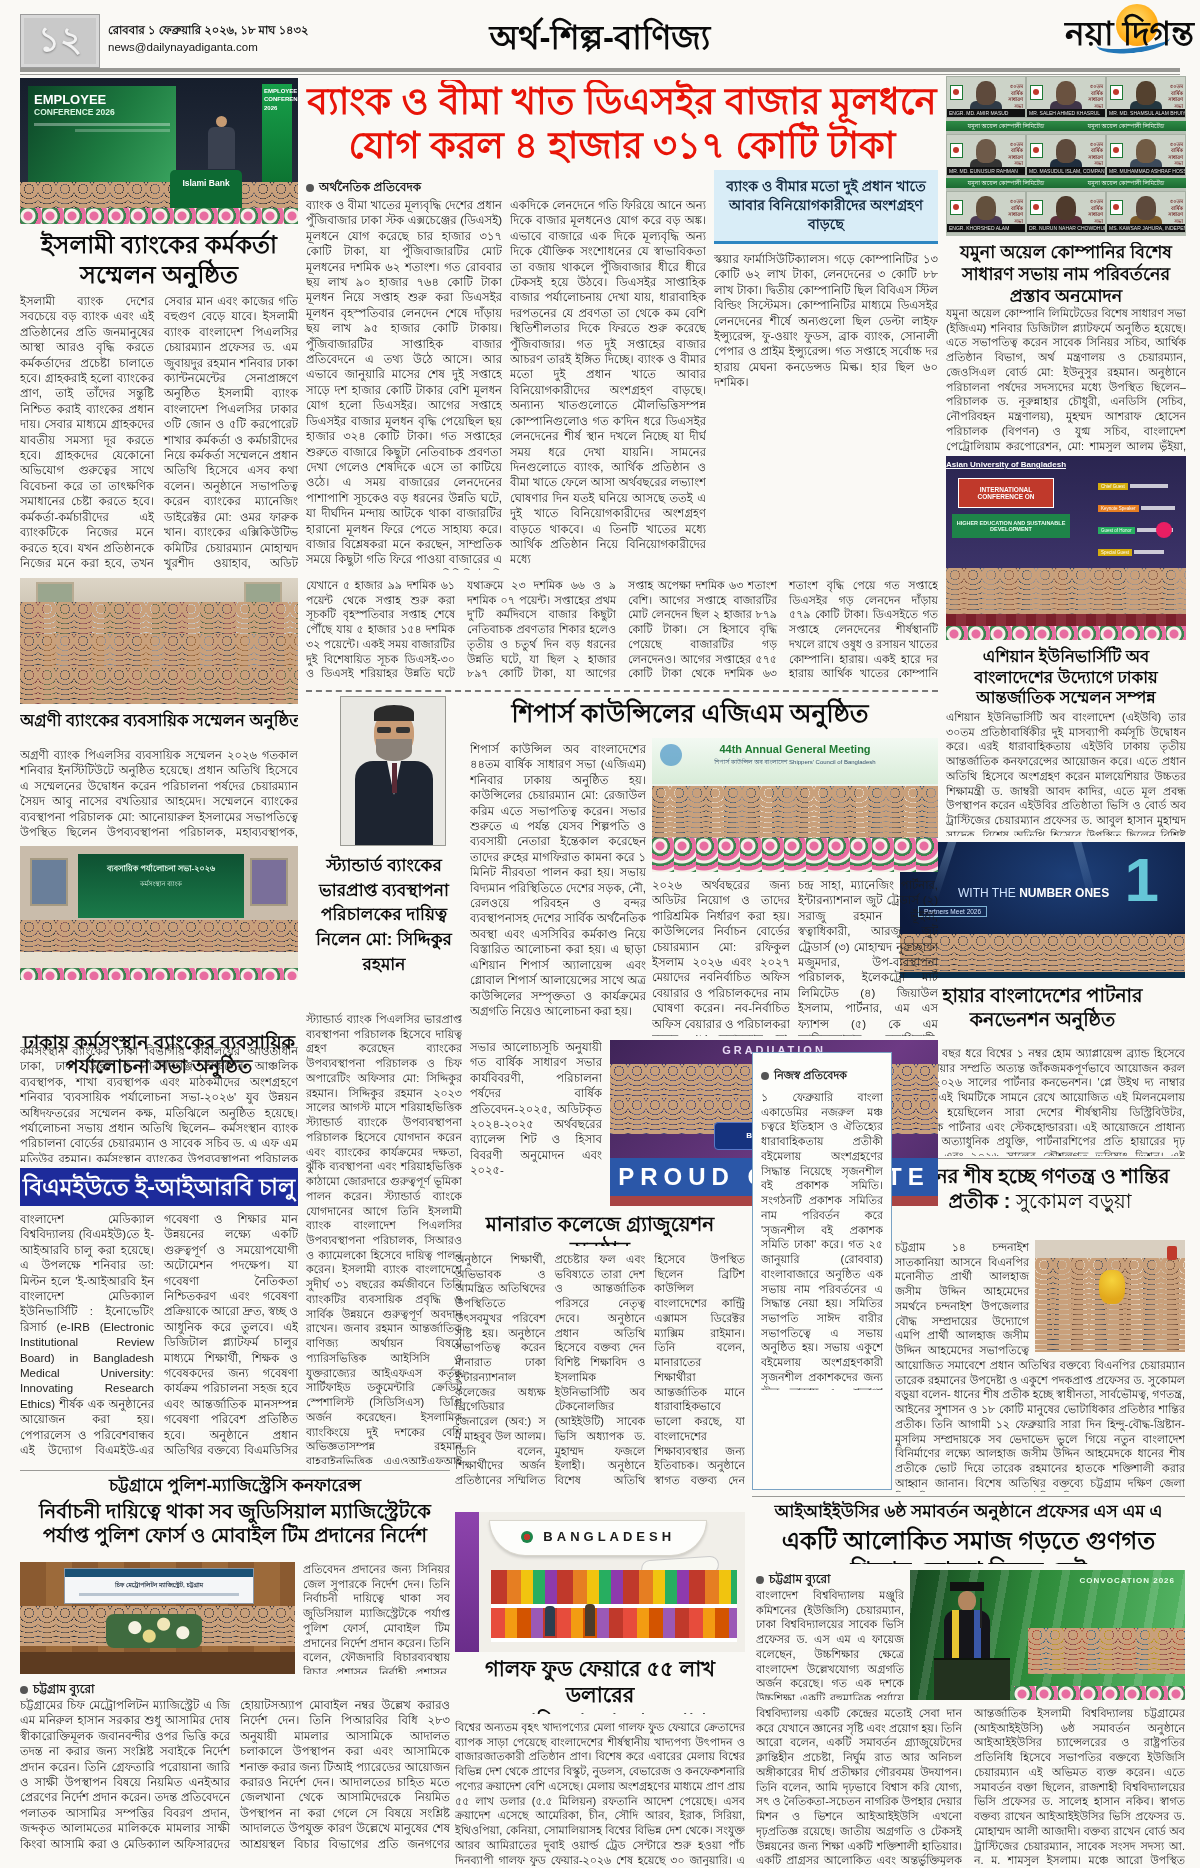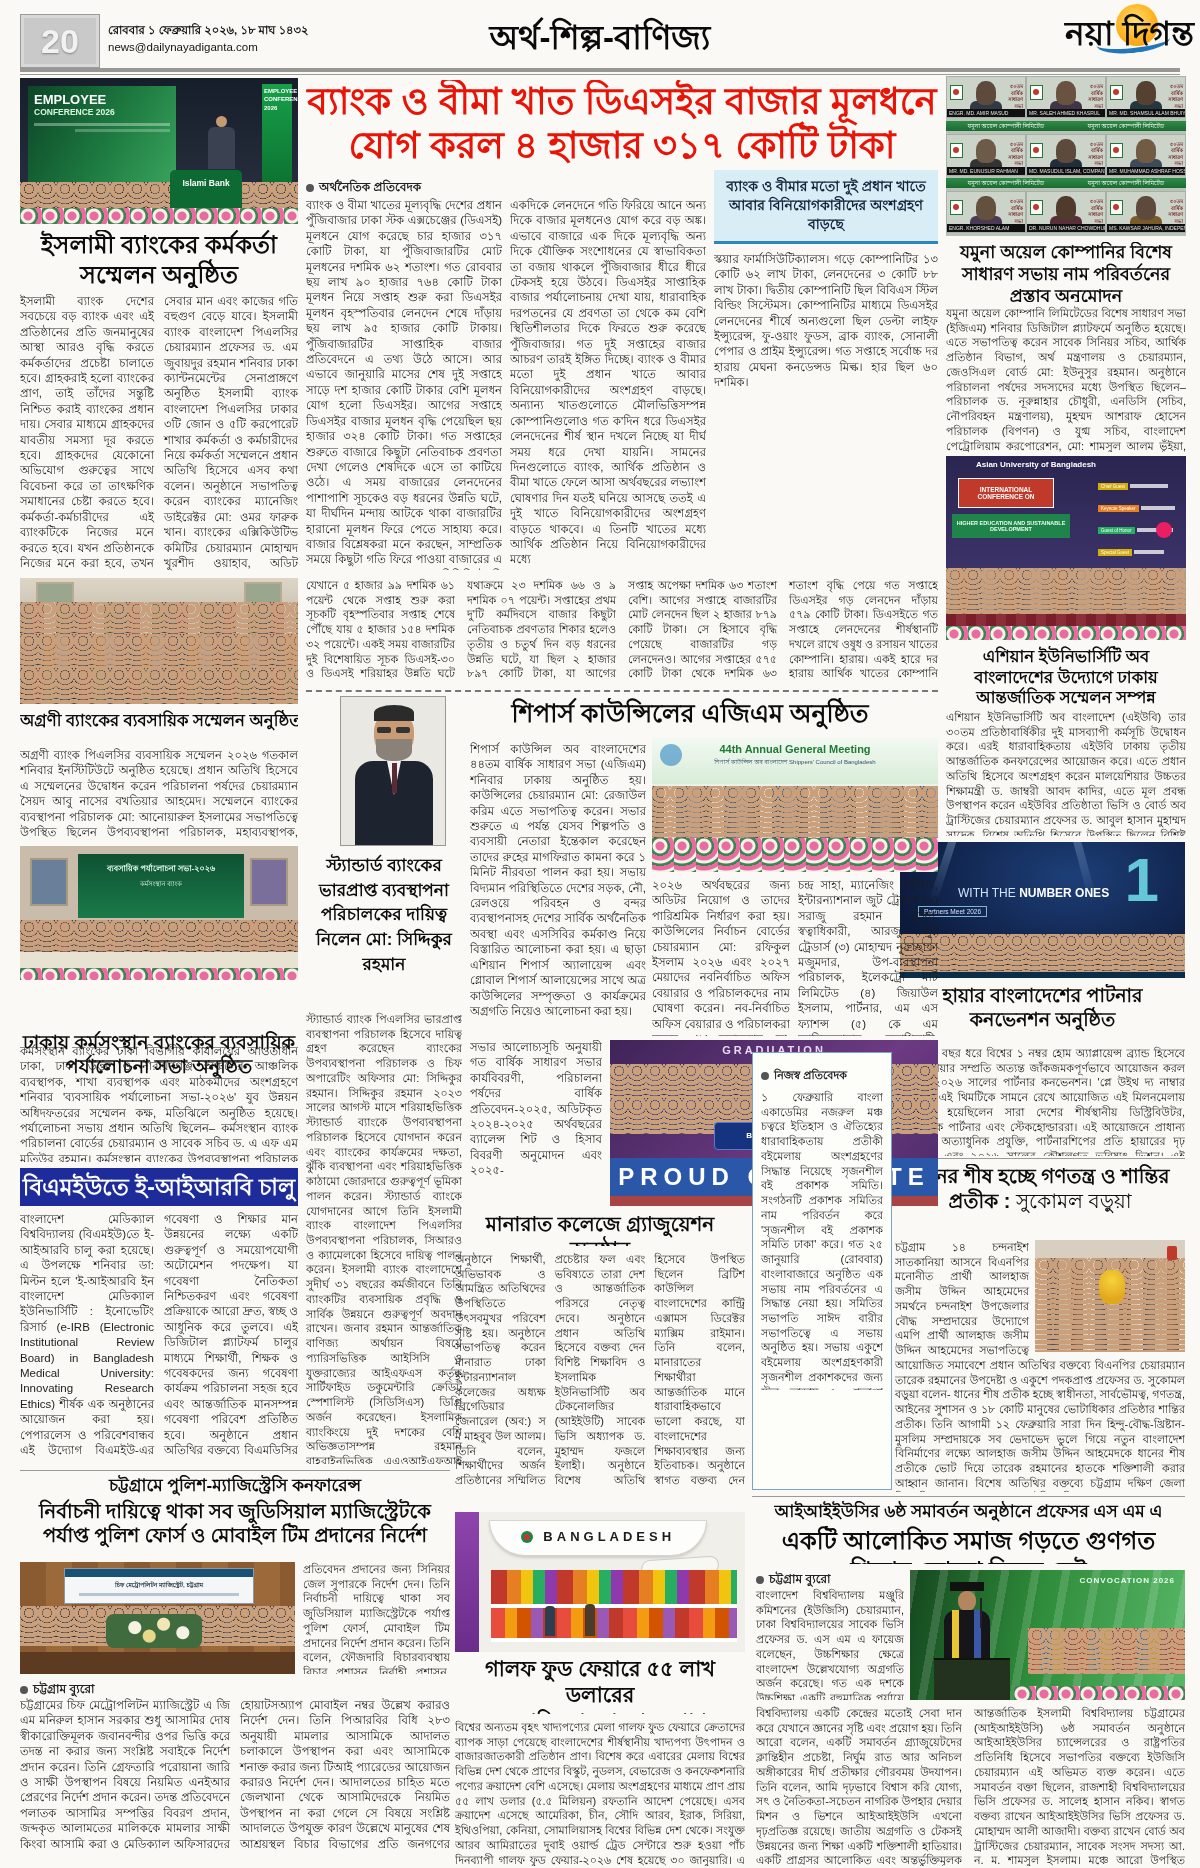--- a/index.html
+++ b/index.html
@@ -43,21 +43,21 @@
   .boxart{border:1px solid #7aa3c4;background:#fdfdfa;}
   .hl-red{color:#e81408;}
   .banner-blue{background:#1d2b9b;color:#fff;}
 </style>
 </head>
 <body>
 
 <div class="page">
 
   <div class="abs pagenum" style="left:20px;top:14px;width:78px;height:52px;">
-    <span>20</span>
+    <span>১২</span>
   </div>
   <div class="abs" style="left:108px;top:22px;width:260px;">
     <div style="font-size:11.5px;font-weight:bold;">রোববার ১ ফেব্রুয়ারি ২০২৬, ১৮ মাঘ ১৪৩২</div>
     <div style="font-size:11.5px;">news@dailynayadiganta.com</div>
   </div>
   <div class="abs sect-title" style="left:0;right:0;top:12px;">অর্থ-শিল্প-বাণিজ্য</div>
   <div class="abs" style="left:1050px;top:4px;width:146px;height:62px;">
     <div class="logo-sun" style="right:38px;top:0;width:42px;height:42px;"></div>
     <div class="logo-wave" style="right:26px;top:26px;width:74px;height:18px;"></div>
     <div class="logo-text" style="right:2px;bottom:2px;">নয়া দিগন্ত</div>
@@ -170,21 +170,21 @@
         <div class="jbody" style="background:#7a5a2a;"></div>
         <div class="jface" style="background:#5e4a3c;"></div>
         <div class="jtxt">৫০তম বার্ষিক সাধারণ সভা</div>
         <div class="jname">MS. KAWSAR JAHURA, INDEPENDENT</div>
       </div>
   </div>
   <div class="abs hl" style="left:946px;top:242px;width:240px;height:60px;font-size:17.5px;">যমুনা অয়েল কোম্পানির বিশেষ সাধারণ সভায় নাম পরিবর্তনের প্রস্তাব অনুমোদন</div>
   <div class="abs bodytext small" style="left:946px;top:306px;width:240px;height:146px;">যমুনা অয়েল কোম্পানি লিমিটেডের বিশেষ সাধারণ সভা (ইজিএম) শনিবার ডিজিটাল প্ল্যাটফর্মে অনুষ্ঠিত হয়েছে। এতে সভাপতিত্ব করেন সাবেক সিনিয়র সচিব, আর্থিক প্রতিষ্ঠান বিভাগ, অর্থ মন্ত্রণালয় ও চেয়ারম্যান, জেওসিএল বোর্ড মো: ইউনুসুর রহমান। অনুষ্ঠানে পরিচালনা পর্ষদের সদস্যদের মধ্যে উপস্থিত ছিলেন– পরিচালক ড. নূরুন্নাহার চৌধুরী, এনডিসি (সচিব, নৌপরিবহন মন্ত্রণালয়), মুহম্মদ আশরাফ হোসেন পরিচালক (বিপণন) ও যুগ্ম সচিব, বাংলাদেশ পেট্রোলিয়াম করপোরেশন, মো: শামসুল আলম ভূঁইয়া, প্রকৌশলী মো: খোরশেদ আলম এবং প্রকৌশলী শেখ আল আমীন। এ ছাড়াও উপস্থিত ছিলেন– স্বতন্ত্র পরিচালক কওছার জহুরা ও সালেহ আহমেদ খসরু। সভায় আরো উপস্থিত ছিলেন– ব্যবস্থাপনা পরিচালক ও পরিচালক প্রকৌশলী মো: আমীর মাসুদ এবং কোম্পানি সচিব মো: মাসুদুল ইসলাম। সভায় কোম্পানির নাম পরিবর্তনের প্রস্তাবটি বিশেষ প্রস্তাব (Special Resolution) হিসেবে সর্বসম্মতিক্রমে অনুমোদিত হয়েছে। কোম্পানি আইন ১৯৯৪ (দ্বিতীয় সংশোধন, ২০২০)-এর বিধান অনুযায়ী প্রতিষ্ঠানটির নিবন্ধিত নাম 'যমুনা অয়েল কোম্পানি-২ লিমিটেড' থেকে পরিবর্তন করে 'যমুনা অয়েল কোম্পানি পিএলসি' (JAMUNA OIL PLC) করার সিদ্ধান্ত নেয়া হয়েছে। বিজ্ঞপ্তি।</div>
 
   <div class="photo" style="left:946px;top:456px;width:240px;height:184px;background:linear-gradient(#2a2550,#473c78);">
-    <div class="abs" style="left:0;top:4px;width:150px;text-align:right;color:#fff;font-size:8px;font-weight:bold;">Asian University of Bangladesh</div>
+    <div class="abs" style="left:0;top:4px;width:150px;text-align:left;color:#fff;font-size:8px;font-weight:bold;text-decoration:underline;">Asian University of Bangladesh</div>
     <div class="abs" style="left:12px;top:22px;width:96px;height:30px;background:#c0392b;border:1px solid #fff;color:#fff;font-size:6.5px;font-weight:bold;text-align:center;display:flex;align-items:center;justify-content:center;padding:2px;box-sizing:border-box;">INTERNATIONAL CONFERENCE ON</div>
     <div class="abs" style="left:6px;top:58px;width:118px;height:24px;background:#1e8449;color:#eafff0;font-size:5.5px;font-weight:bold;text-align:center;display:flex;align-items:center;justify-content:center;padding:2px;box-sizing:border-box;">HIGHER EDUCATION AND SUSTAINABLE DEVELOPMENT</div>
     <div class="abs" style="left:152px;top:18px;width:82px;">
       <div style="margin-bottom:4px;"><span style="display:inline-block;background:#d4ac0d;color:#fff;font-size:4.5px;padding:1px 3px;">Chief Guest</span><span style="display:inline-block;width:38px;height:4px;background:rgba(255,255,255,.75);margin-left:2px;"></span></div>
       <div style="margin-bottom:4px;"><span style="display:inline-block;background:#e67e22;color:#fff;font-size:4.5px;padding:1px 3px;">Keynote Speaker</span><span style="display:inline-block;width:34px;height:4px;background:rgba(255,255,255,.75);margin-left:2px;"></span></div>
       <div style="margin-bottom:4px;"><span style="display:inline-block;background:#27ae60;color:#fff;font-size:4.5px;padding:1px 3px;">Guest of Honor</span><span style="display:inline-block;width:36px;height:4px;background:rgba(255,255,255,.75);margin-left:2px;"></span></div>
       <div style="margin-bottom:4px;"><span style="display:inline-block;background:#d4ac0d;color:#fff;font-size:4.5px;padding:1px 3px;">Special Guest</span><span style="display:inline-block;width:30px;height:4px;background:rgba(255,255,255,.75);margin-left:2px;"></span></div>
       <div><span style="display:inline-block;background:#e67e22;color:#fff;font-size:4.5px;padding:1px 3px;">Chair Person</span><span style="display:inline-block;width:40px;height:4px;background:rgba(255,255,255,.75);margin-left:2px;"></span></div>
     </div>
     <div class="abs" style="right:14px;top:66px;width:16px;height:16px;border-radius:50%;background:#e91e63;"></div>

